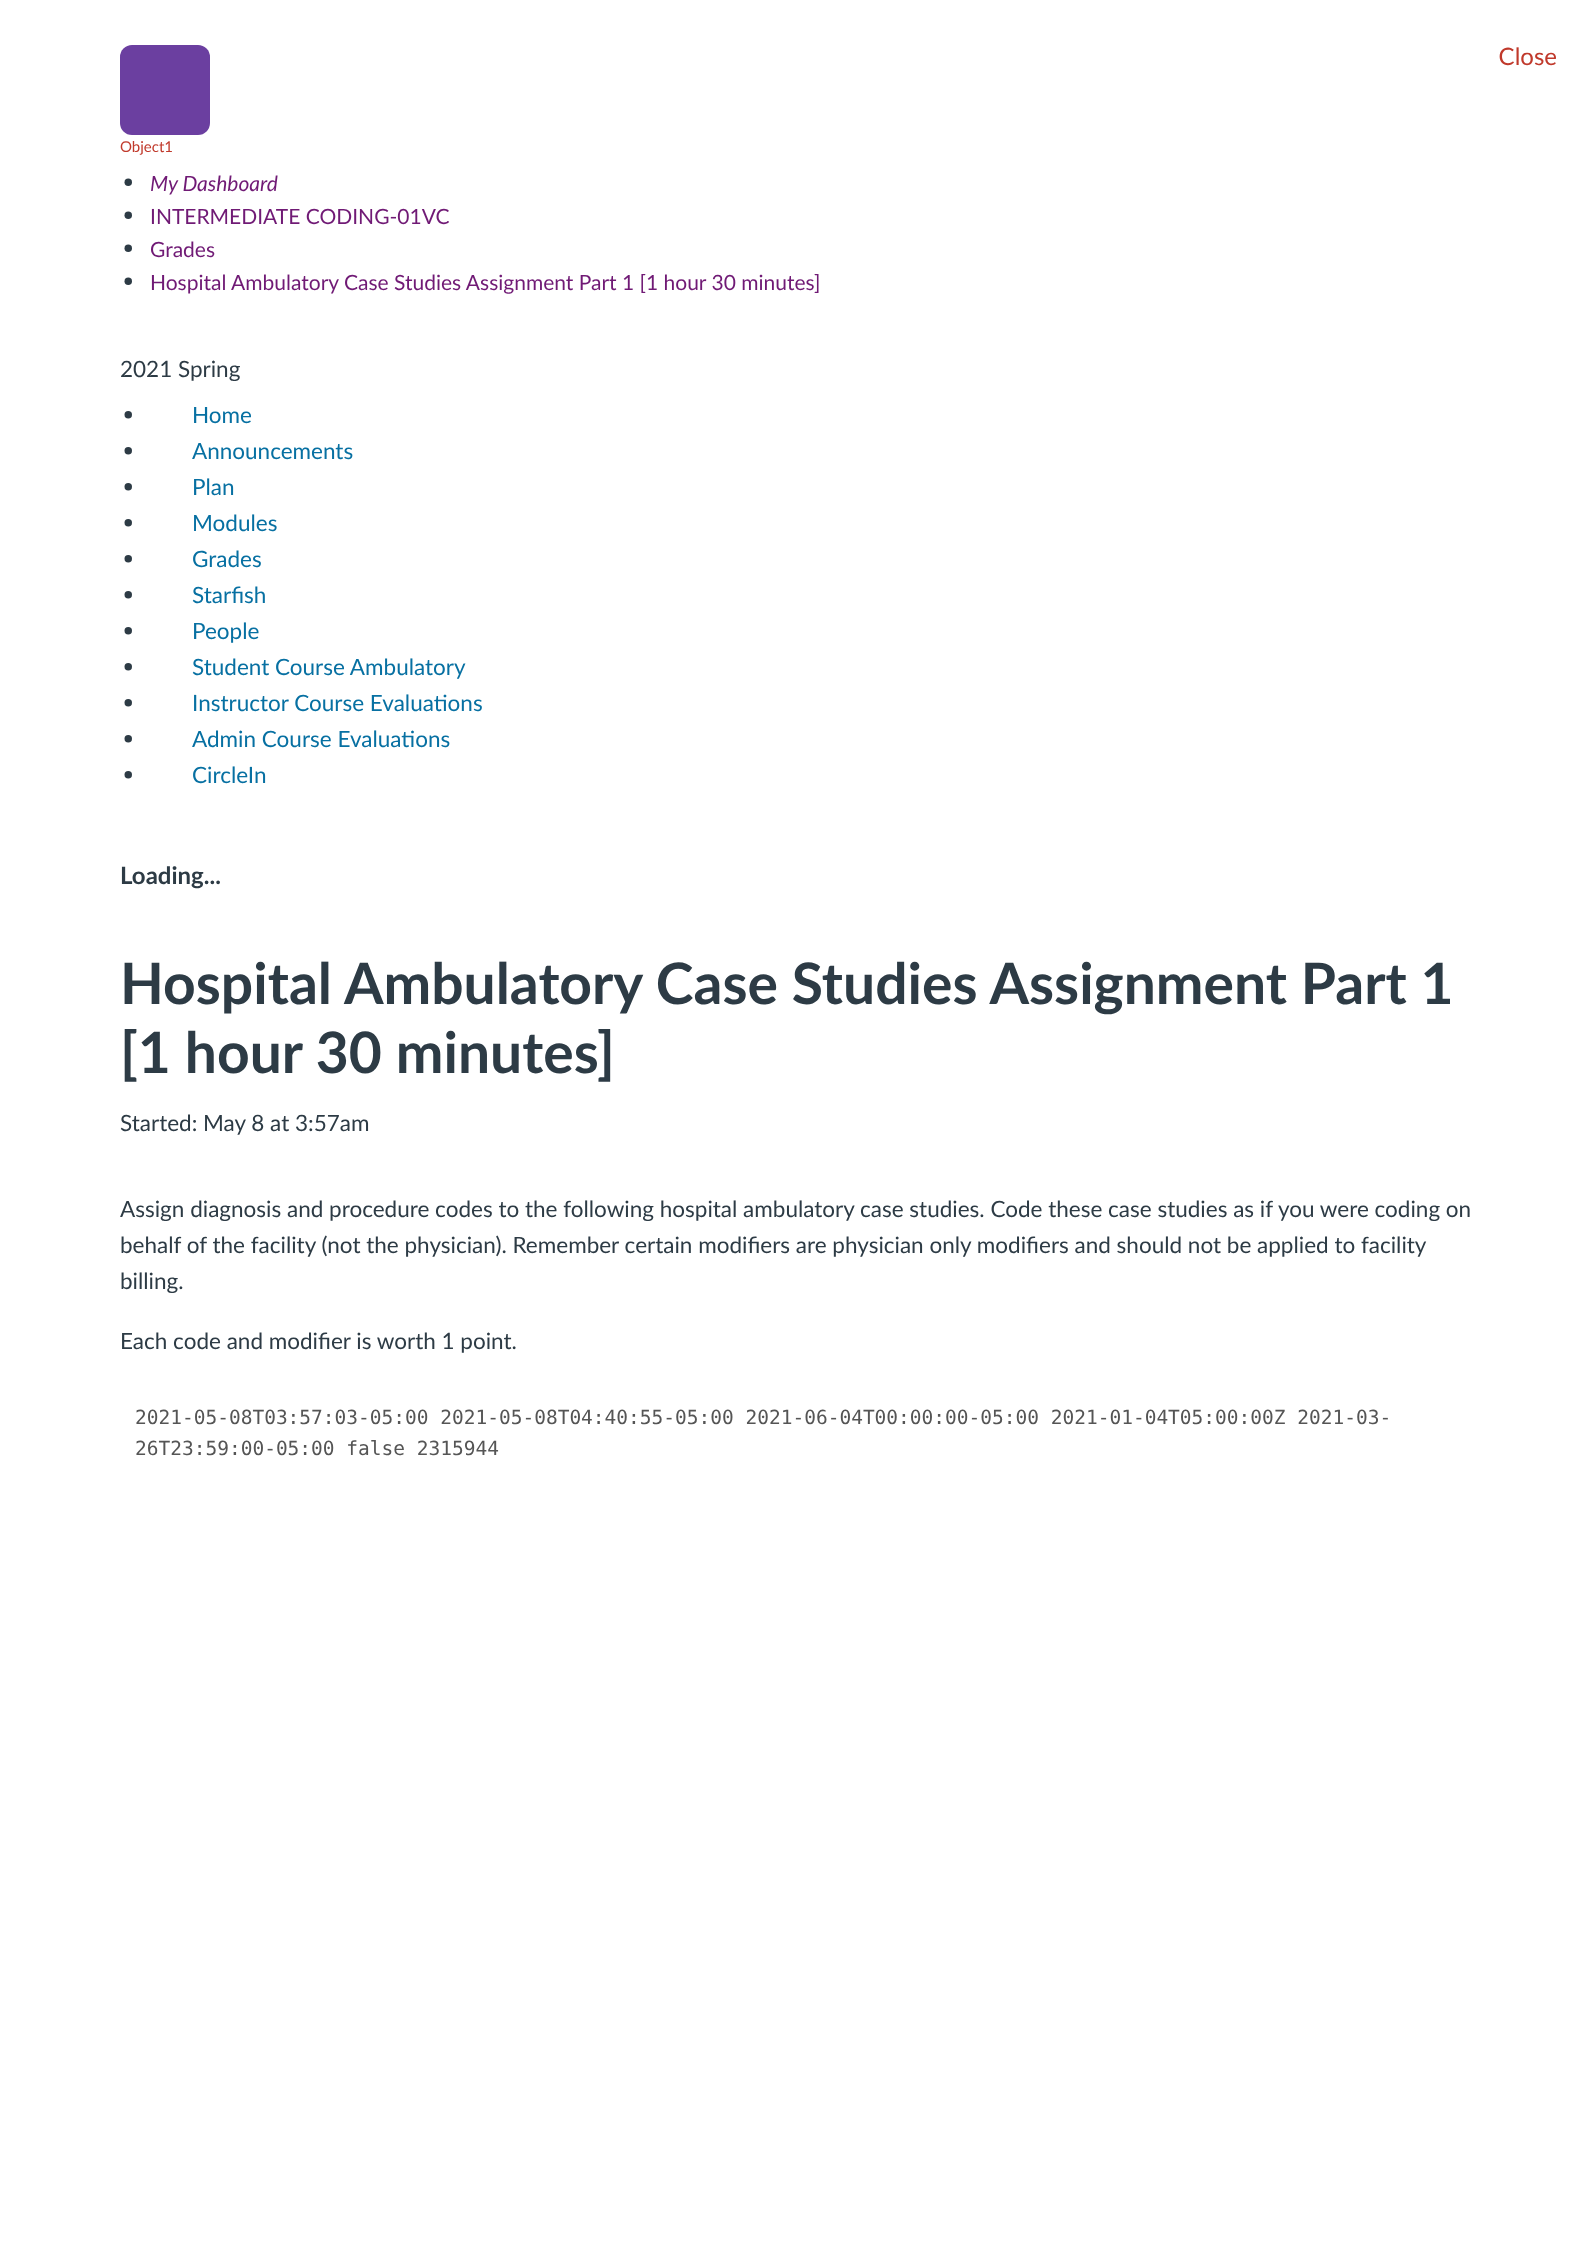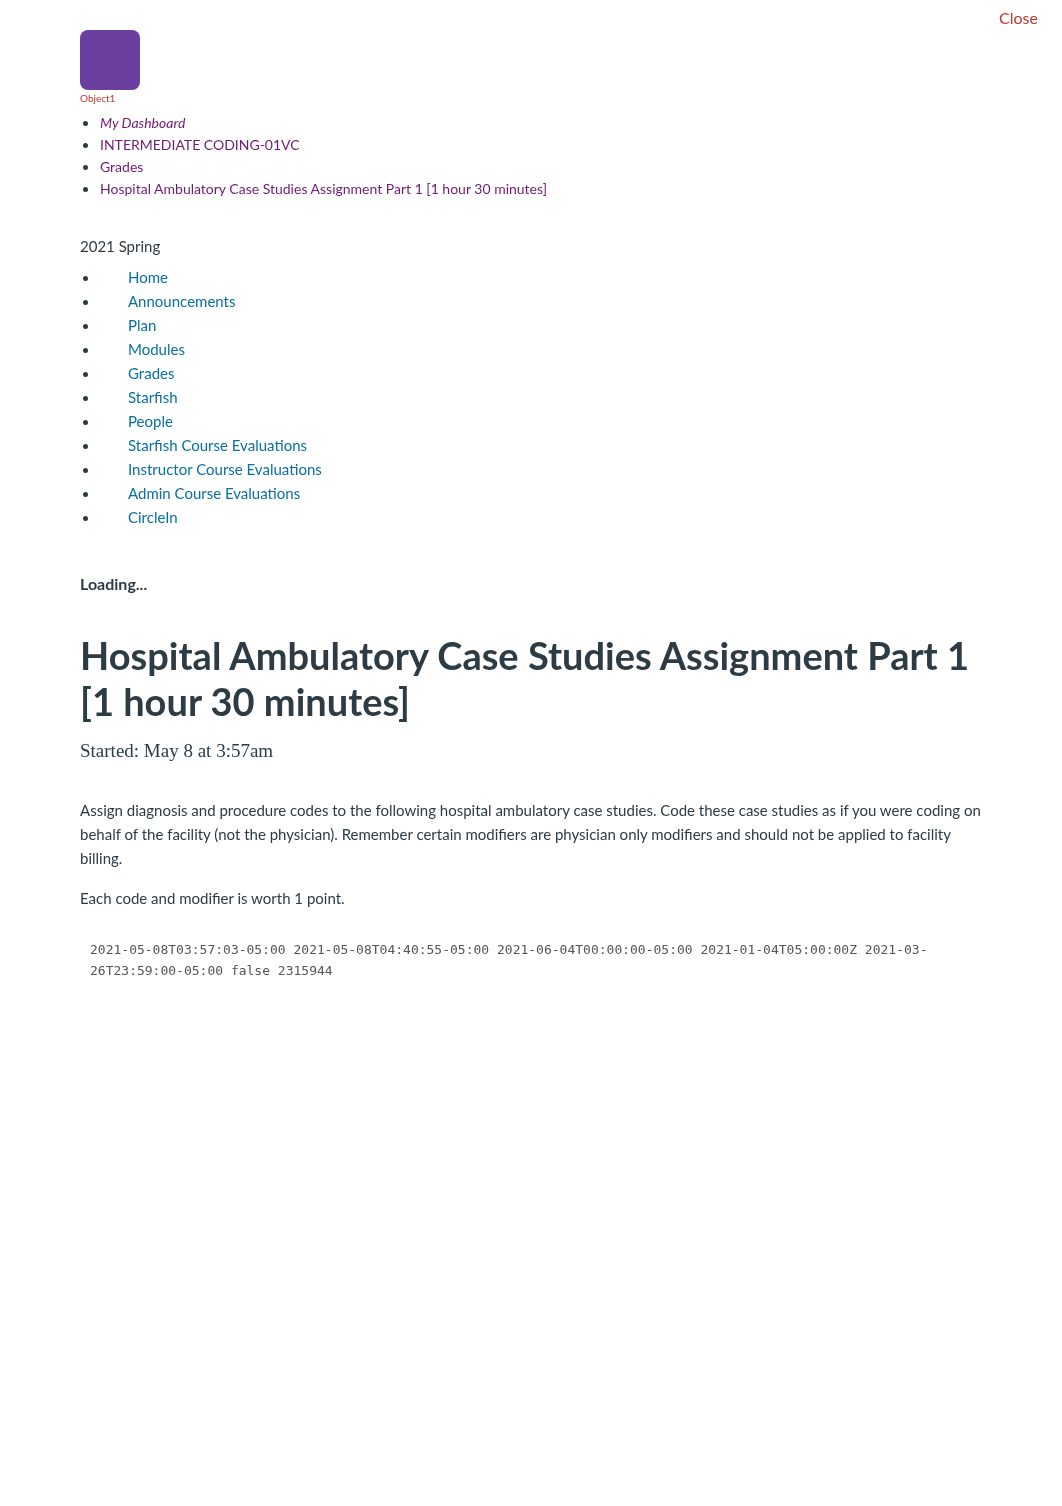--- a/index.html
+++ b/index.html
@@ -7,21 +7,21 @@
       font-family: 'Lato', Arial, sans-serif;
       font-size: 16px;
       color: #2d3b45;
       background: #fff;
       width: 1062px;
       min-height: 1506px;
       position: relative;
     }
     .close-btn {
       position: absolute;
-      top: 8px;
+      top: 28px;
       right: 24px;
       color: #c0392b;
       font-size: 16px;
       cursor: pointer;
       text-decoration: none;
     }
     .avatar {
       width: 60px;
       height: 60px;
       background: #6b3fa0;
@@ -80,24 +80,23 @@
       margin: 40px 80px 0 80px;
     }
     .quiz-title {
       font-size: 38px;
       font-weight: bold;
       color: #2d3b45;
       line-height: 1.2;
       margin-bottom: 16px;
     }
     .started-text {
-      font-size: 19px;
+      font-size: 15px;
       color: #2d3b45;
       margin-bottom: 36px;
-      font-family: Liberation Serif, serif;
     }
     .quiz-instructions-heading {
       font-size: 24px;
       font-weight: bold;
       color: #2d3b45;
       margin-bottom: 14px;
     }
     .quiz-instructions-body {
       font-size: 15px;
       color: #2d3b45;
@@ -161,21 +160,21 @@
   <li>
     <a>Grades</a>
   </li>
   <li>
     <a>Starfish</a>
   </li>
   <li>
     <a>People</a>
   </li>
   <li>
-    <a>Starfish Course Evaluations</a>
+    <a>Student Course Ambulatory</a>
   </li>
   <li>
     <a>Instructor Course Evaluations</a>
   </li>
   <li>
     <a>Admin Course Evaluations</a>
   </li>
   <li>
     <a>CircleIn</a>
   </li>

